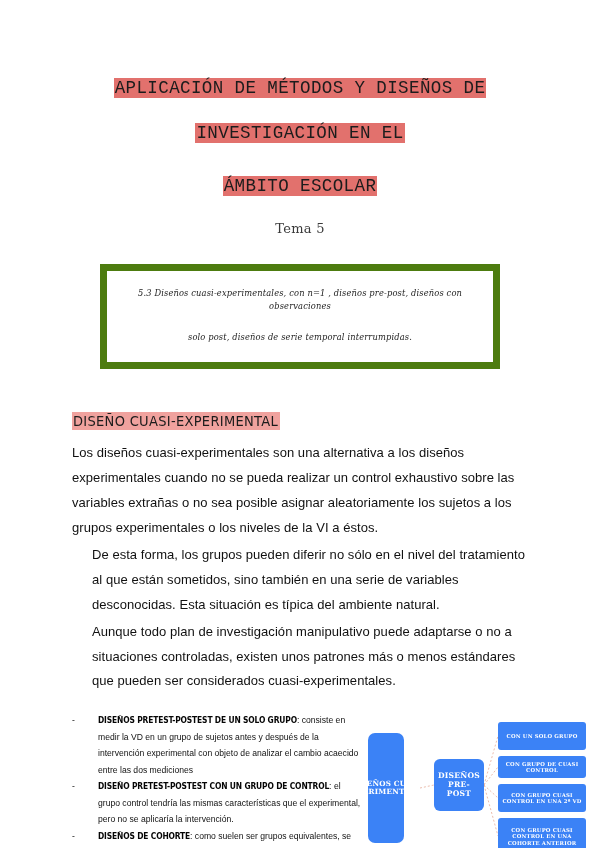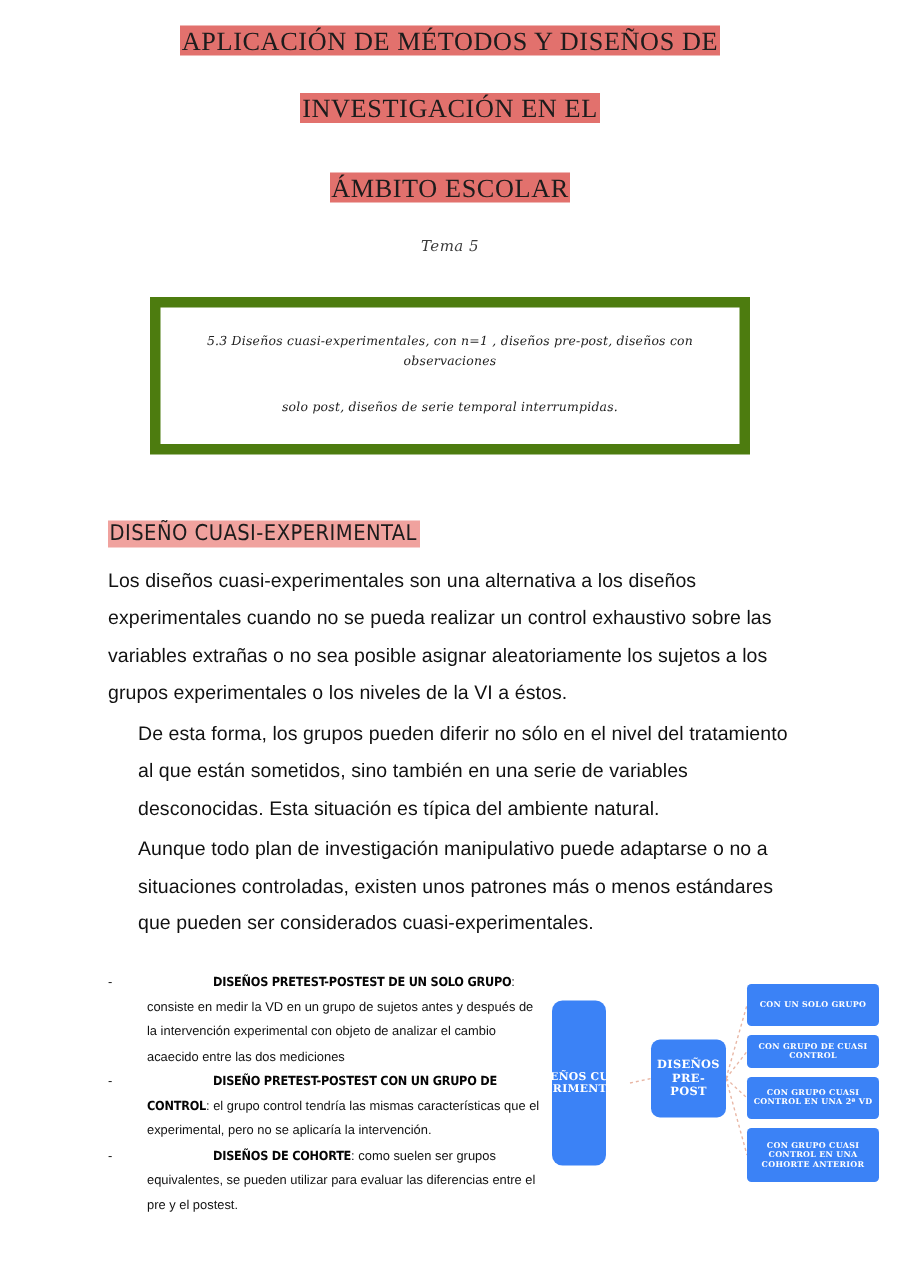--- a/index.html
+++ b/index.html
@@ -20,23 +20,24 @@
     width: 600px;
     height: 848px;
     background: #ffffff;
     box-sizing: border-box;
     padding: 0 72px;
   }
 
   
   .doc-title {
     margin: 0;
+    padding-top: 62px;
     text-align: center;
     line-height: 1.42;
-    font-family: Liberation Serif, serif;
+    font-family: Liberation Mono, monospace;
   }
   .doc-title .hl {
     background: #e2716d;
     color: #1c1c1c;
     font-size: 17.5px;
     font-weight: 400;
     letter-spacing: 0.4px;
     font-stretch: condensed;
     padding: 0 1px;
     box-decoration-break: clone;
@@ -44,22 +45,21 @@
     font-variant: small-caps;
     text-transform: uppercase;
   }
   .title-line1 { display: block; }
   .title-line2 { display: block; margin-top: 7px; }
 
   .doc-subtitle {
     text-align: center;
     margin: 16px 0 0 0;
     font-family: "DejaVu Serif", serif;
-    font-style: italic;
-    font-size: 10px;
+    font-size: 13px;
     color: #3a3a3a;
     letter-spacing: 0.3px;
   }
 
   
   .callout-box {
     margin: 28px 28px 0 28px;
     border: 7px solid #4d7c0f;
     padding: 16px 14px 18px 14px;
     box-sizing: border-box;
@@ -132,21 +132,20 @@
     line-height: 1.92;
   }
   .bullet-text { flex: 1; }
   .term {
     font-family: "DejaVu Sans Condensed", "Liberation Sans Narrow", "Liberation Sans", sans-serif;
     font-weight: bold;
     font-size: 8.4px;
     letter-spacing: -0.15px;
     text-transform: uppercase;
     color: #050505;
-    margin-left: 44px;
   }
 
   
   .diagram {
     position: relative;
     flex: 1;
     height: 160px;
     margin-left: 4px;
     margin-top: 4px;
   }

